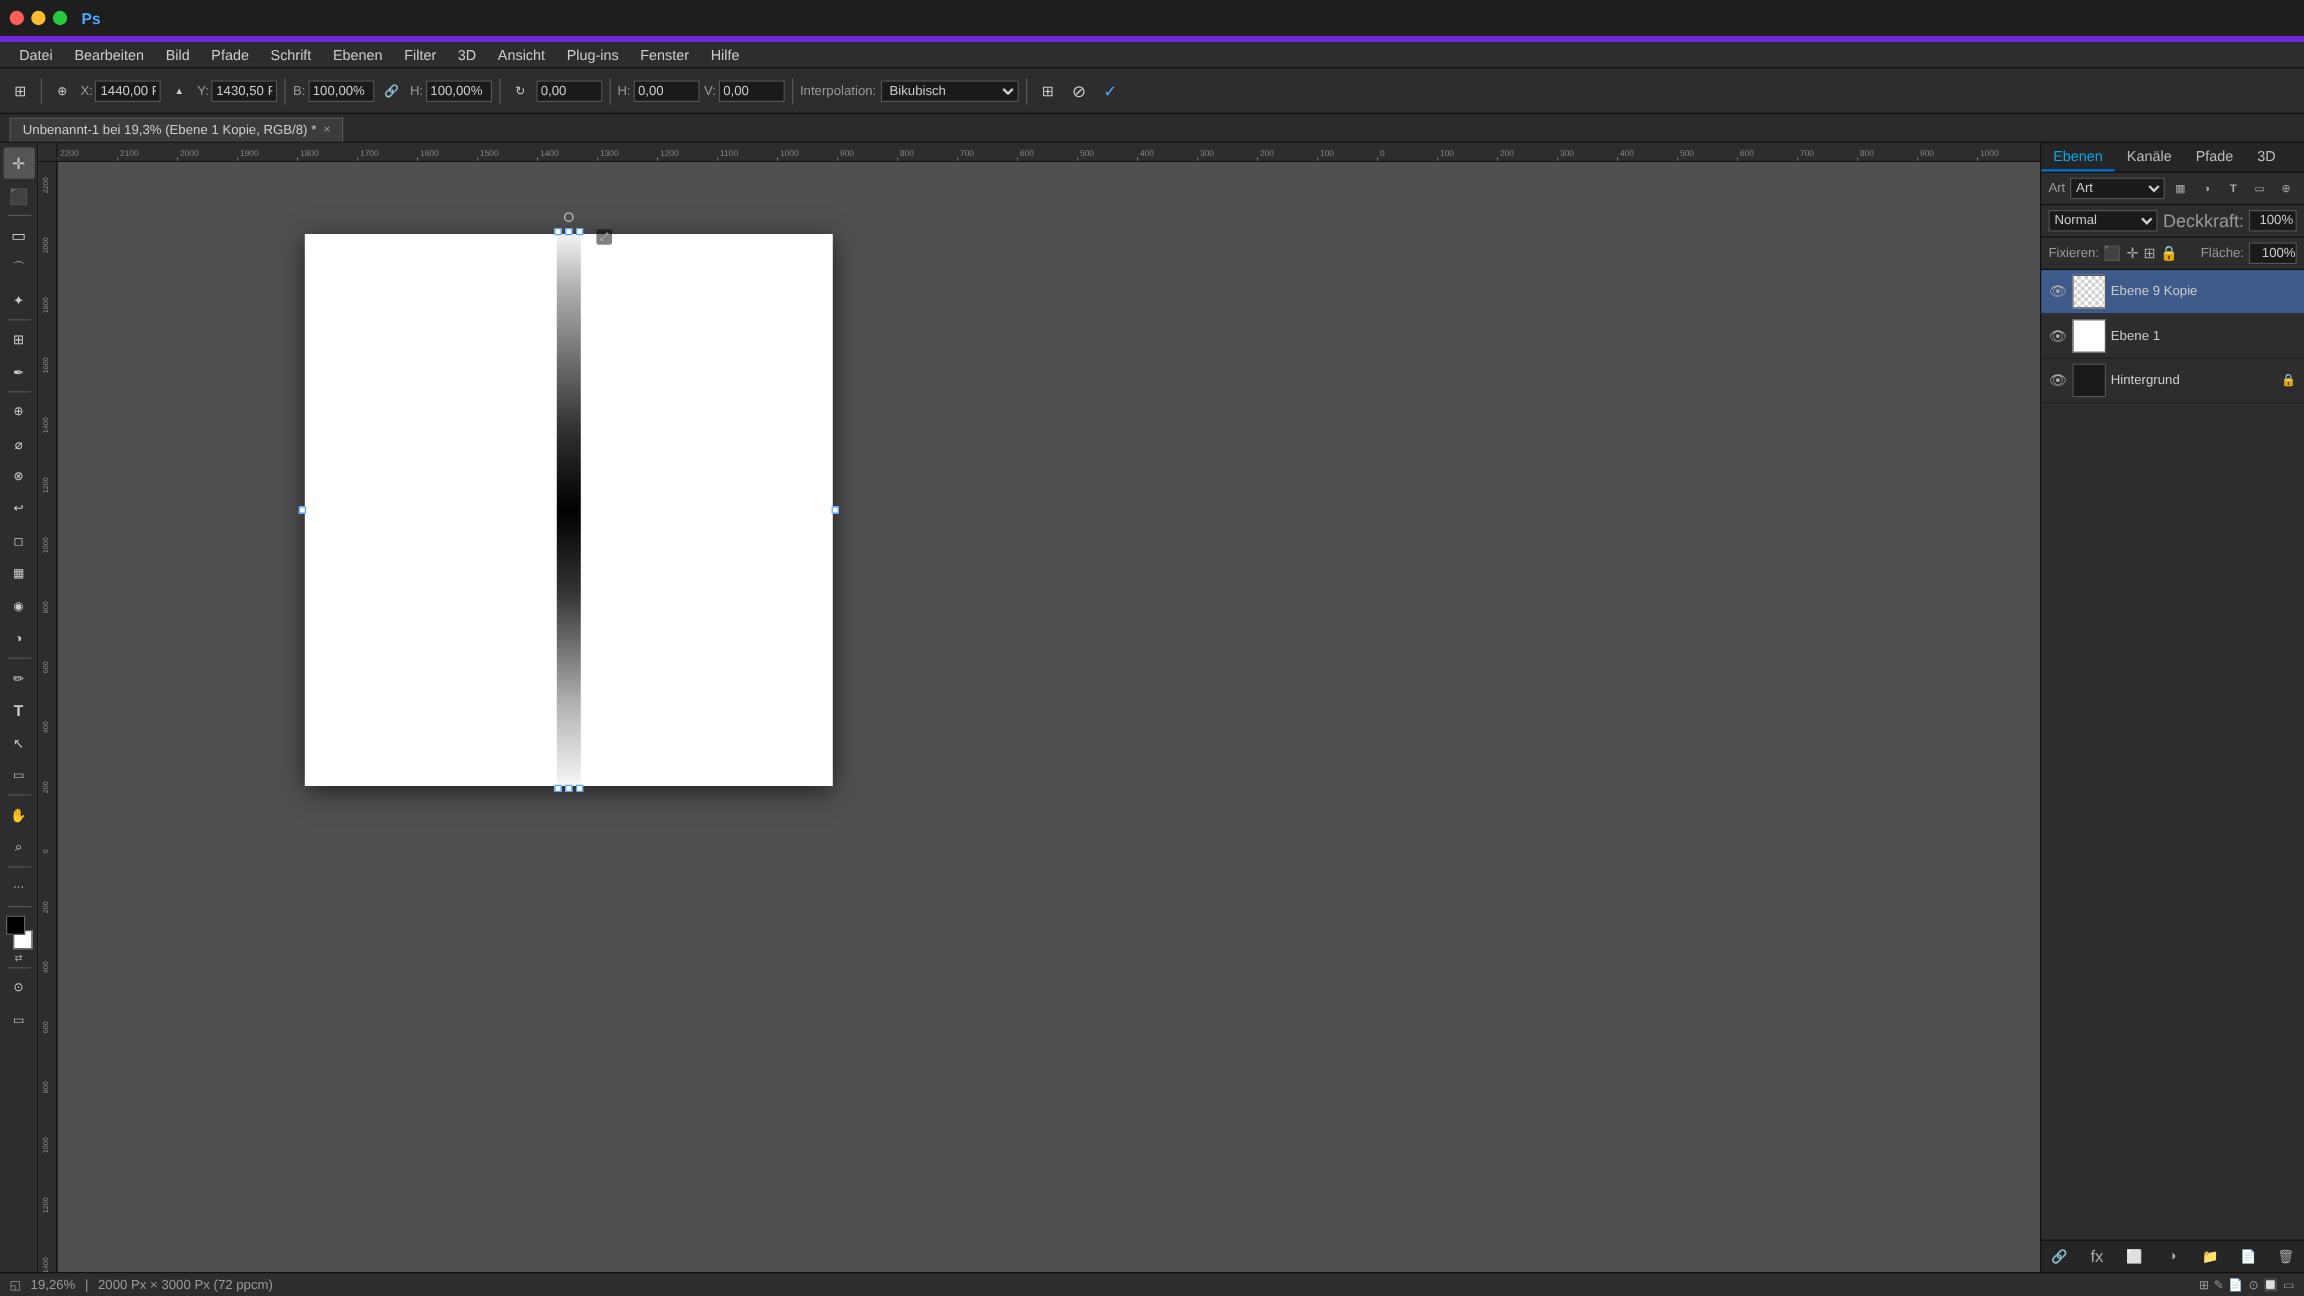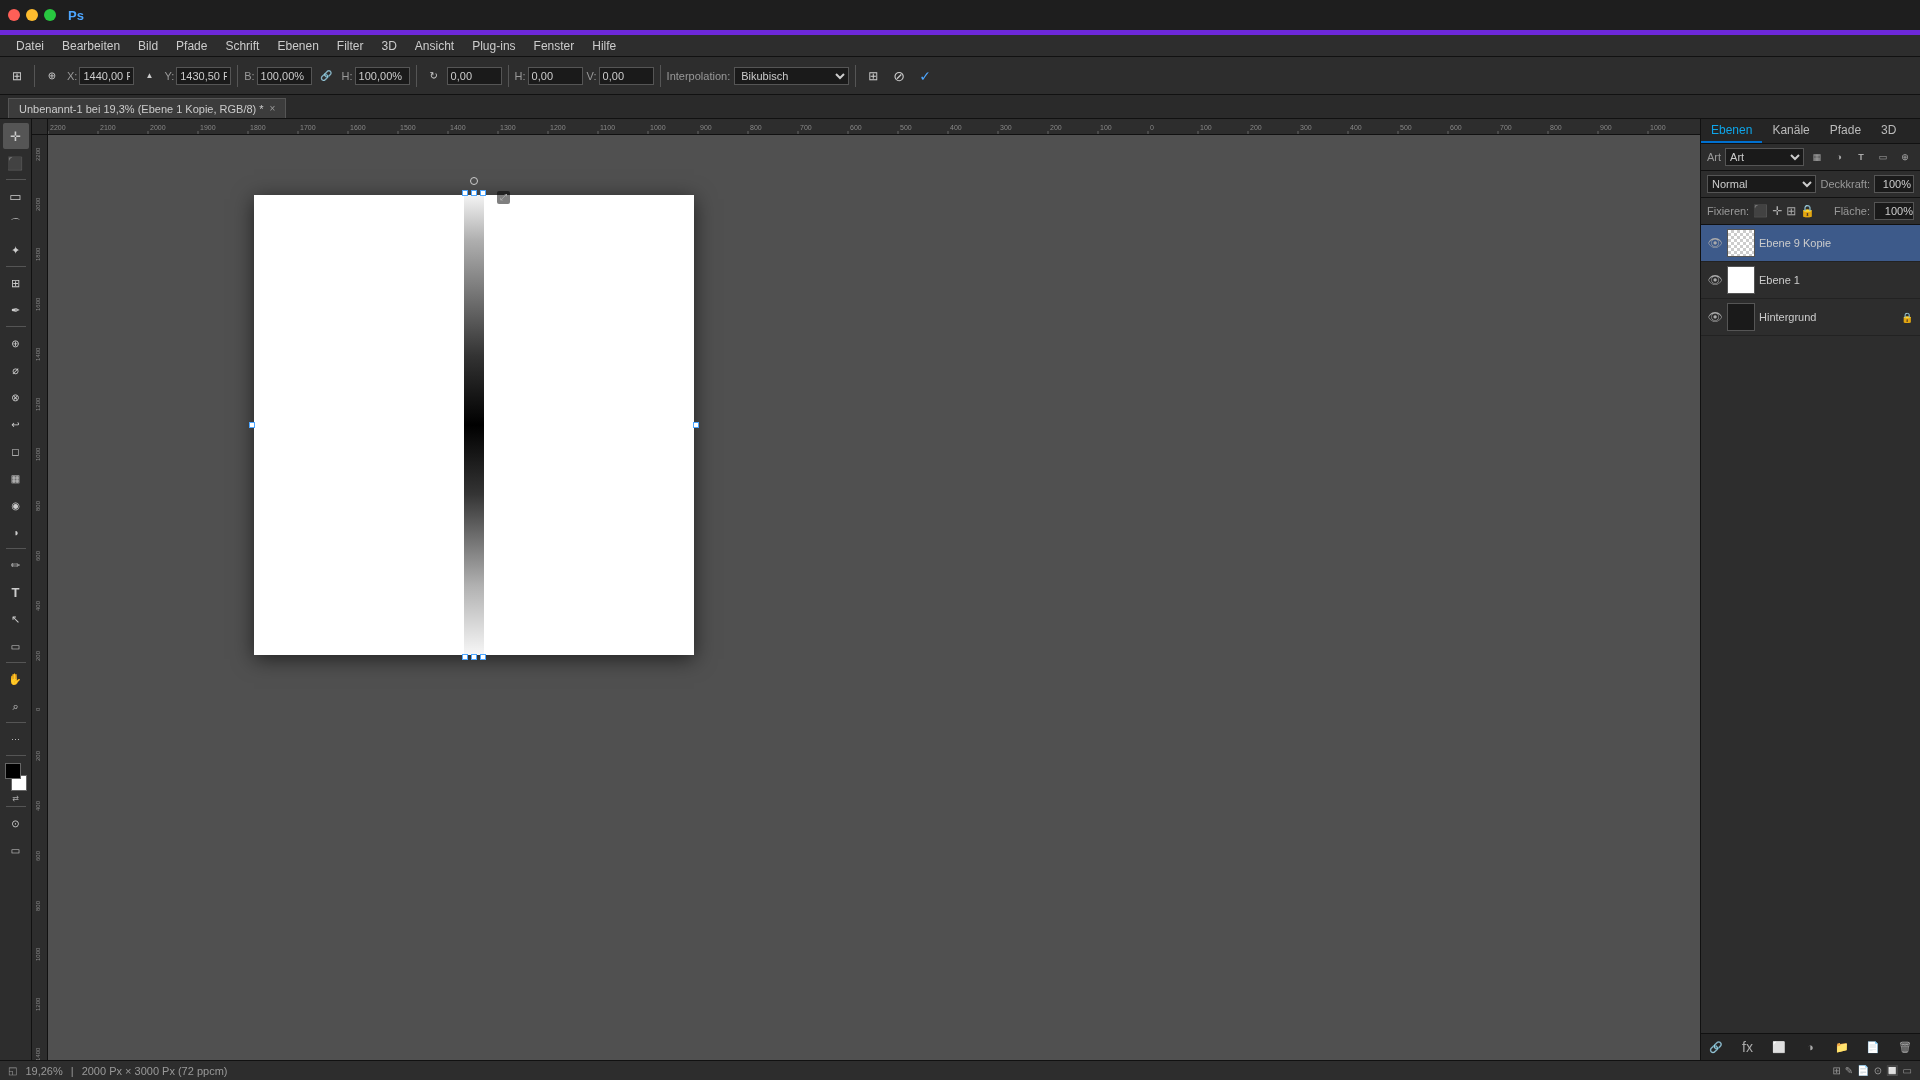--- a/index.html
+++ b/index.html
@@ -53,21 +53,21 @@
     .panel-tab.active { color: #0ea5e9; border-bottom: 2px solid #0070d0; }
 
     
     #layer-header { padding: 4px 6px; display: flex; align-items: center; gap: 4px; border-bottom: 1px solid #111; }
     .layer-icon-btn { width: 18px; height: 18px; display: flex; align-items: center; justify-content: center; cursor: pointer; font-size: 10px; color: #aaa; }
 
     
     #blend-options { padding: 4px 6px; display: flex; align-items: center; gap: 4px; border-bottom: 1px solid #111; flex-wrap: wrap; }
     .blend-row { display: flex; align-items: center; gap: 4px; width: 100%; }
     .blend-select { background: #1a1a1a; border: 1px solid #555; color: #ccc; font-size: 11px; height: 18px; flex: 1; }
-    .opacity-label { font-size: 11px; color: #999; white-space: nowrap; }
+    .opacity-label { font-size: 15px; color: #999; white-space: nowrap; }
     .opacity-input { background: #1a1a1a; border: 1px solid #555; color: #ccc; font-size: 11px; height: 18px; width: 40px; text-align: right; padding-right: 2px; }
 
     
     #lock-row { padding: 4px 6px; display: flex; align-items: center; gap: 4px; border-bottom: 1px solid #111; font-size: 11px; color: #999; }
     .lock-icon { font-size: 12px; color: #aaa; cursor: pointer; }
     .fill-label { margin-left: auto; color: #999; font-size: 11px; }
     .fill-input { background: #1a1a1a; border: 1px solid #555; color: #ccc; font-size: 11px; height: 18px; width: 40px; text-align: right; }
 
     
     #layers-list { flex: 1; overflow-y: auto; }

